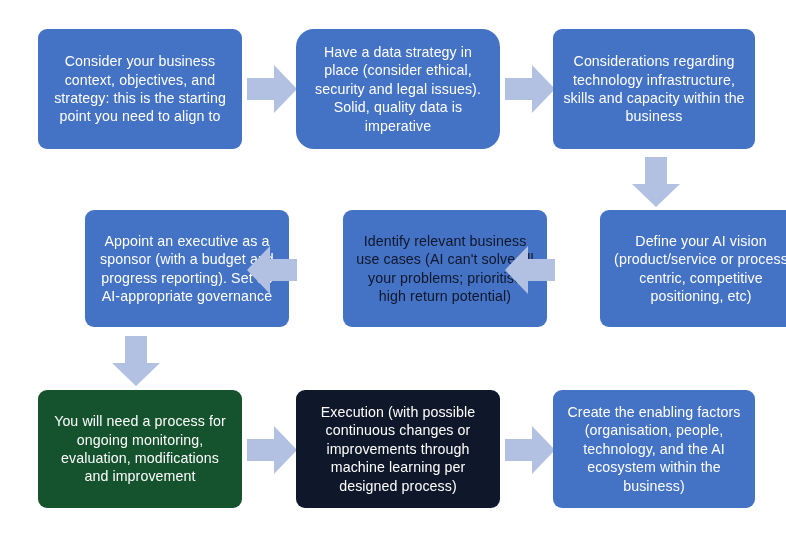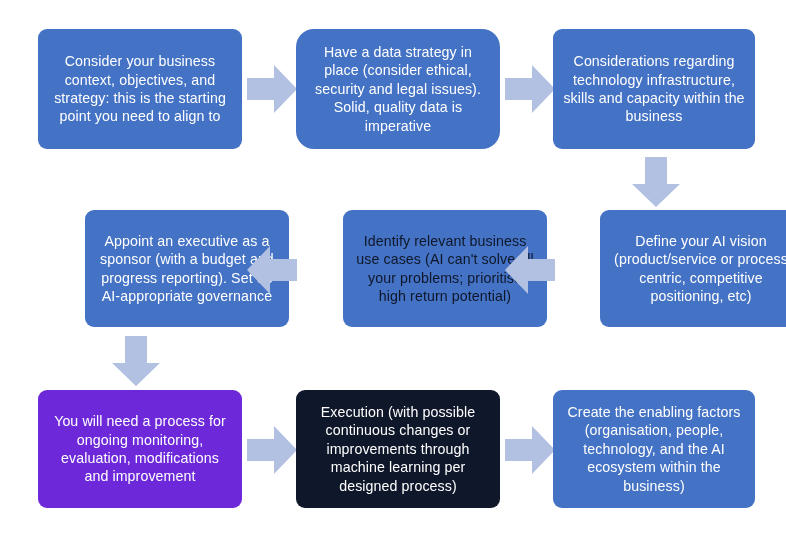--- a/index.html
+++ b/index.html
@@ -133,21 +133,21 @@
   <div class="node col-3 row-2" style="background: rgb(68, 114, 196); color: rgb(255, 255, 255);">
     <span class="node-text">Define your AI vision (product/service or process centric, competitive positioning, etc)</span>
   </div>
 
   <div class="arrow arrow-down-left">
     <svg width="52" height="50" viewBox="0 0 52 50" aria-hidden="true">
       <polygon class="arrow-fill" points="15,0 37,0 37,27 50,27 26,50 2,27 15,27" fill="#B2C0E2"></polygon>
     </svg>
   </div>
 
-  <div class="node col-1 row-3" style="background: #6d28d9; color: rgb(255, 255, 255);">
+  <div class="node col-1 row-3" style="background: #14532d; color: rgb(255, 255, 255);">
     <span class="node-text">You will need a process for ongoing monitoring, evaluation, modifications and improvement</span>
   </div>
 
   <div class="arrow arrow-r3a">
     <svg width="50" height="52" viewBox="0 0 50 52" aria-hidden="true">
       <polygon class="arrow-fill" points="0,15 27,15 27,2 50,26 27,50 27,37 0,37" fill="#B2C0E2"></polygon>
     </svg>
   </div>
 
   <div class="node col-2 row-3" style="background: #0f172a; color: rgb(255, 255, 255);">

